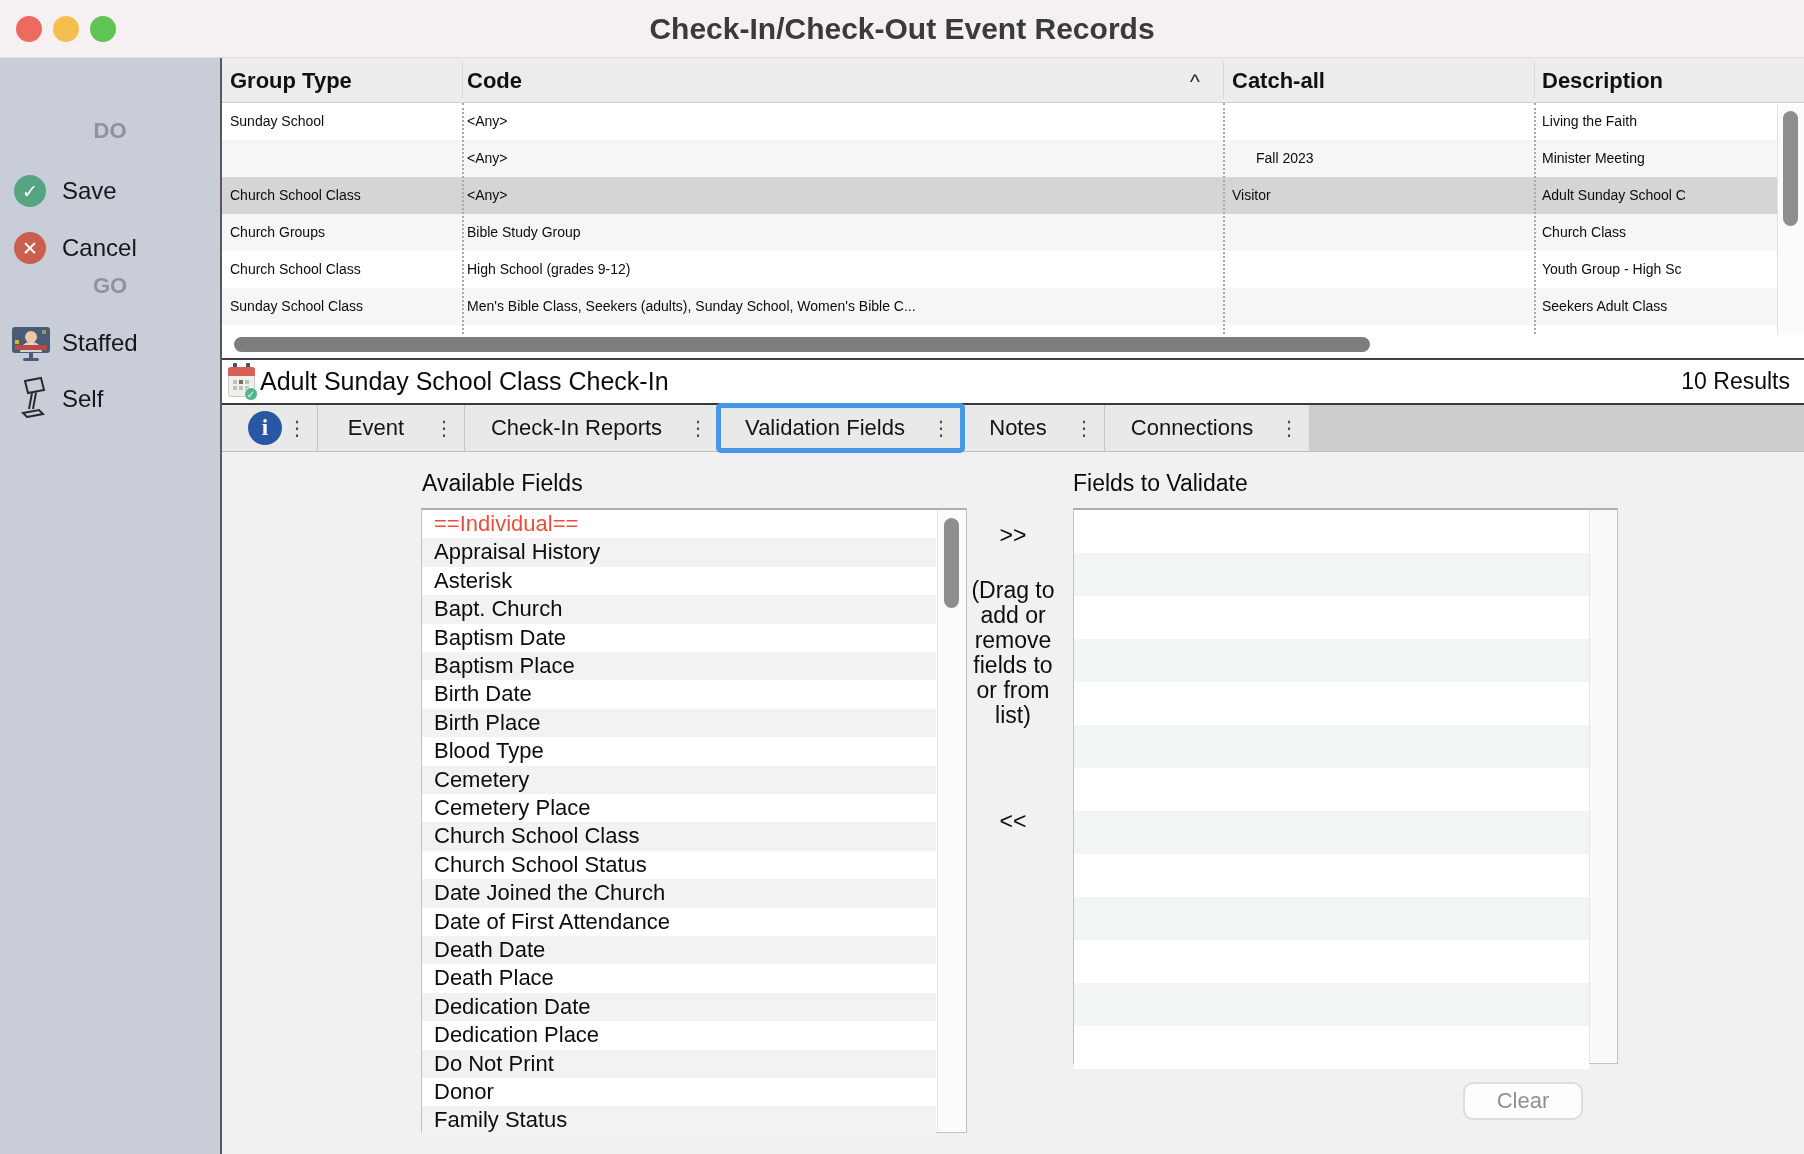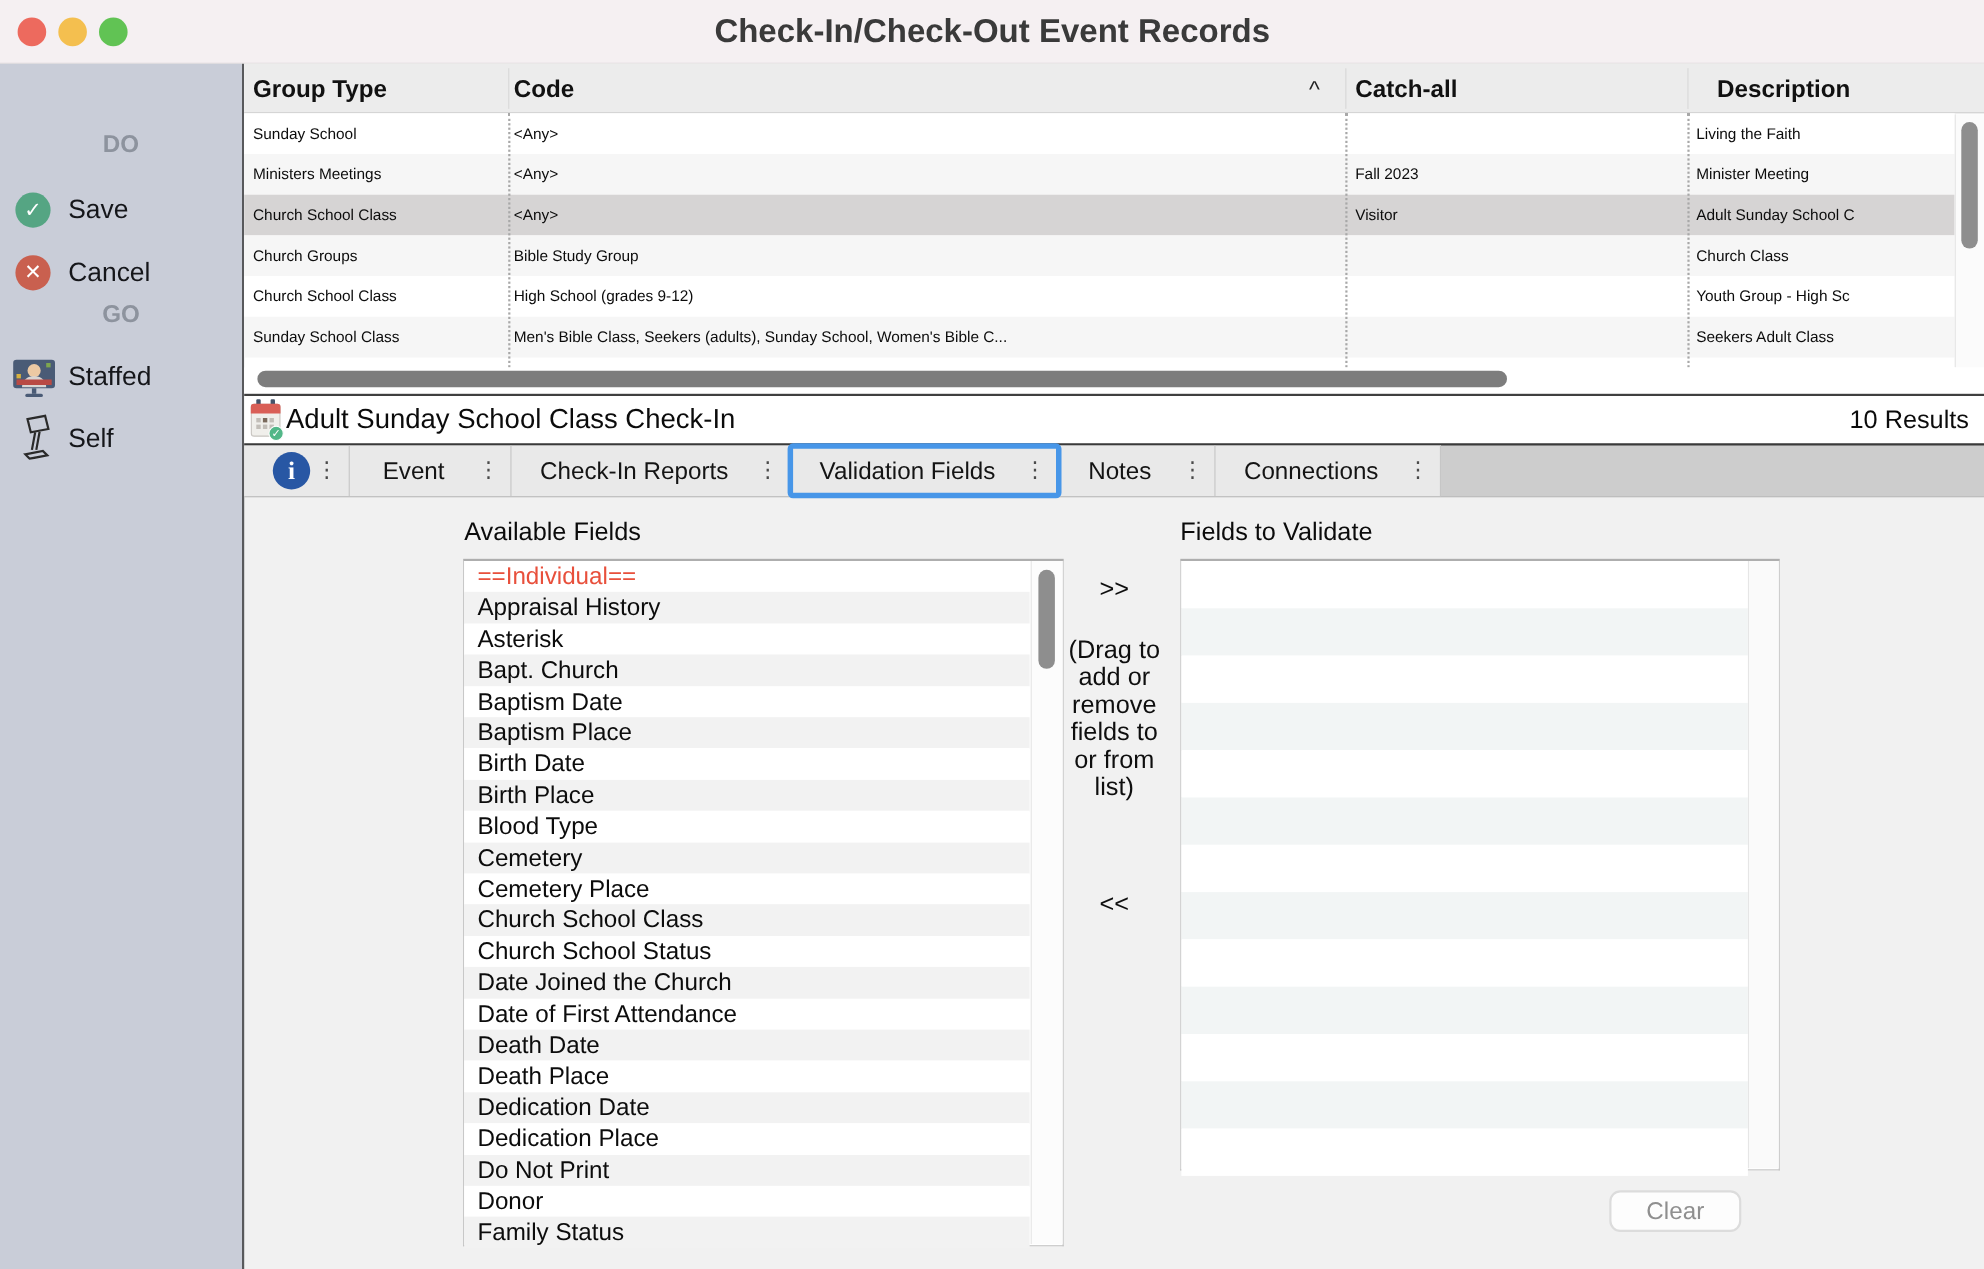--- a/index.html
+++ b/index.html
@@ -141,37 +141,36 @@
 
   </div>
   <div class="vline"></div>
 
   <div class="table-area">
     <div class="thead">
       <div class="th" style="left:8px;">Group Type</div>
       <div class="th" style="left:245px;">Code</div>
       <div class="sort-caret" style="left:968px;">^</div>
       <div class="th" style="left:1010px;">Catch-all</div>
-      <div class="th" style="left:1320px;margin-left:19px;">Description</div>
+      <div class="th" style="left:1320px;">Description</div>
       <div class="hdiv" style="left:240px;"></div>
       <div class="hdiv" style="left:1001px;"></div>
       <div class="hdiv" style="left:1312px;"></div>
     </div>
 
     <div id="rows">
         <div class="trow" style="top: 45px; background: rgb(255, 255, 255);">
           <div class="td" style="left: 8px; width: 228px;">Sunday School</div>
           <div class="td" style="left: 245px; width: 752px;">&lt;Any&gt;</div>
           <div class="td" style="left: 1010px; width: 298px;"></div>
           <div class="td" style="left: 1320px; width: 233px;">Living the Faith</div>
         </div>
         <div class="trow" style="top: 82px; background: rgb(246, 246, 246);">
-          <div class="td" style="left: 8px; width: 228px;">Ministers Meetings</div>
           <div class="td" style="left: 245px; width: 752px;">&lt;Any&gt;</div>
-          <div class="td" style="left: 1010px; width: 298px;">Fall 2023</div>
+          <div class="td" style="left: 1034px; width: 298px;">Fall 2023</div>
           <div class="td" style="left: 1320px; width: 233px;">Minister Meeting</div>
         </div>
         <div class="trow" style="top: 119px; background: rgb(214, 212, 212);">
           <div class="td" style="left: 8px; width: 228px;">Church School Class</div>
           <div class="td" style="left: 245px; width: 752px;">&lt;Any&gt;</div>
           <div class="td" style="left: 1010px; width: 298px;">Visitor</div>
           <div class="td" style="left: 1320px; width: 233px;">Adult Sunday School C</div>
         </div>
         <div class="trow" style="top: 156px; background: rgb(246, 246, 246);">
           <div class="td" style="left: 245px; width: 752px;">Bible Study Group</div>

